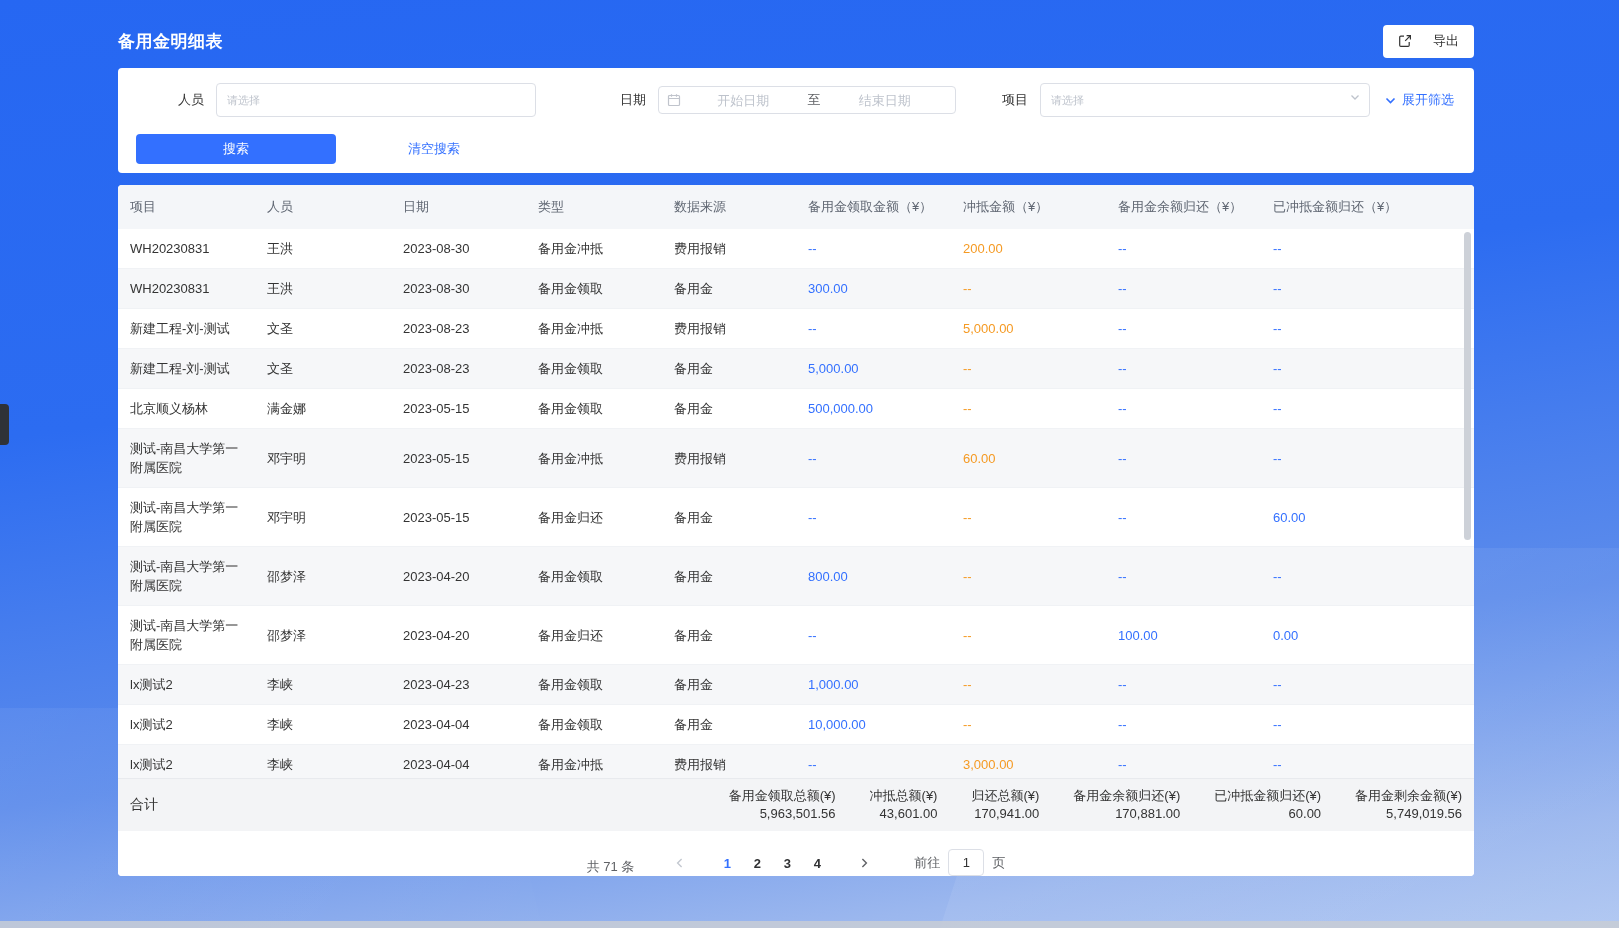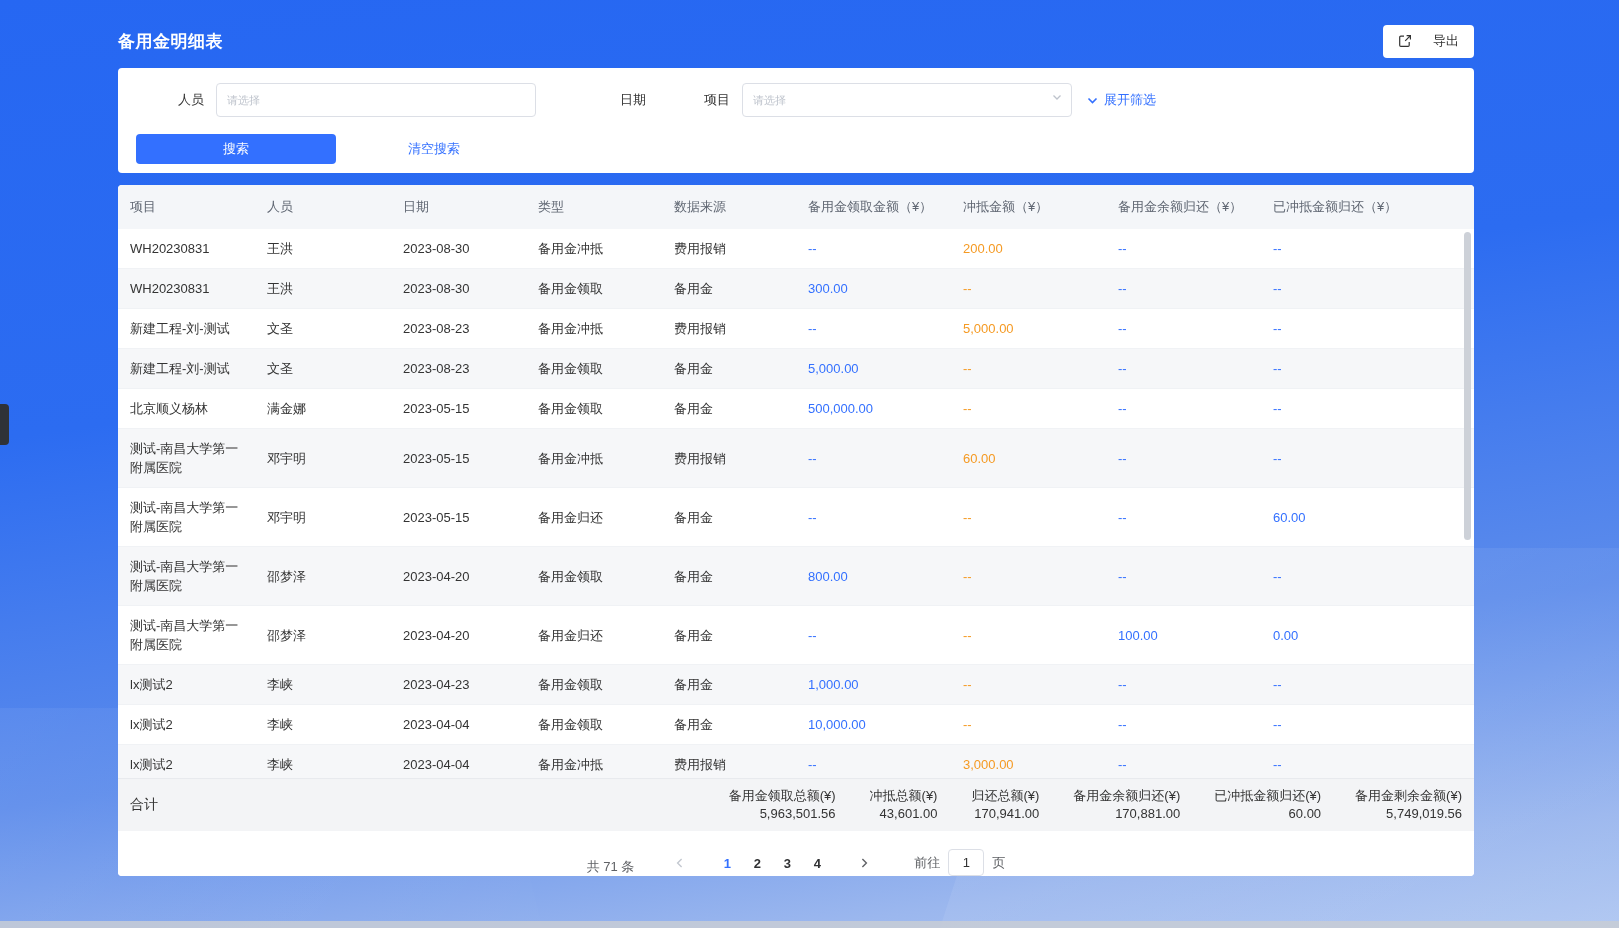--- a/index.html
+++ b/index.html
@@ -93,20 +93,31 @@
       <span>导出</span>
     </button>
   </div>
 
   <div class="filter-card">
     <div class="filter-row">
       <span class="f-label">人员</span>
       <input class="text-input person-input" placeholder="请选择" style="">
 
       <span class="f-label fi-date">日期</span>
+      <div class="date-range">
+        <span style="display:flex;">
+          <svg width="14" height="14" viewBox="0 0 14 14">
+              <rect x="1.5" y="2.5" width="11" height="10" rx="1" stroke="#C0C4CC" fill="none" stroke-width="1.2"></rect>
+              <path d="M1.5 5.5 H12.5 M4.5 1.2 V3.8 M9.5 1.2 V3.8" stroke="#C0C4CC" fill="none" stroke-width="1.2"></path>
+            </svg>
+        </span>
+        <input placeholder="开始日期" style="">
+        <span class="date-sep">至</span>
+        <input placeholder="结束日期" style="">
+      </div>
 
       <span class="f-label fi-project">项目</span>
       <div class="select-wrap">
         <input class="text-input" placeholder="请选择" style="">
         <span class="select-chevron">
           <svg width="12" height="12" viewBox="0 0 12 12">
               <path d="M2.5 4.5 L6 8 L9.5 4.5" stroke="currentColor" stroke-width="1.3" fill="none"></path>
             </svg>
         </span>
       </div>

